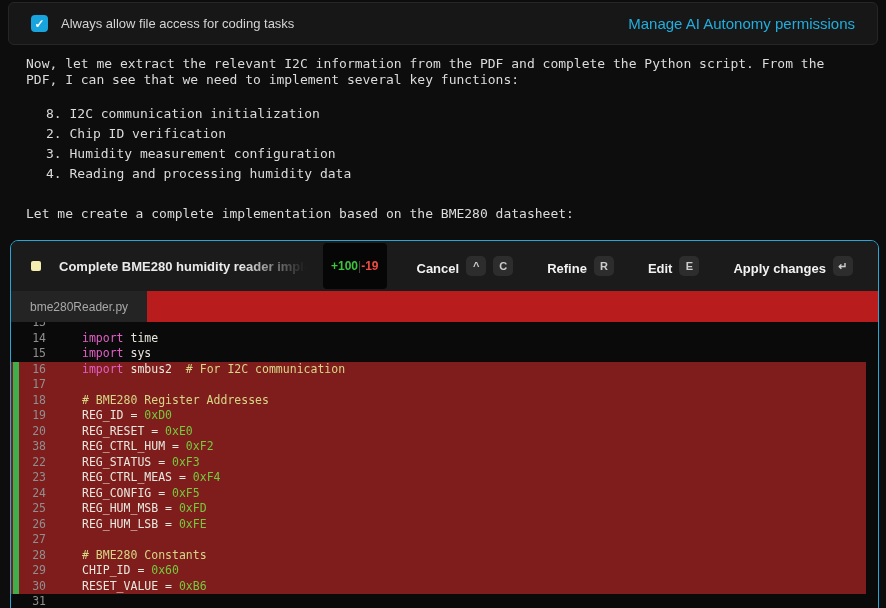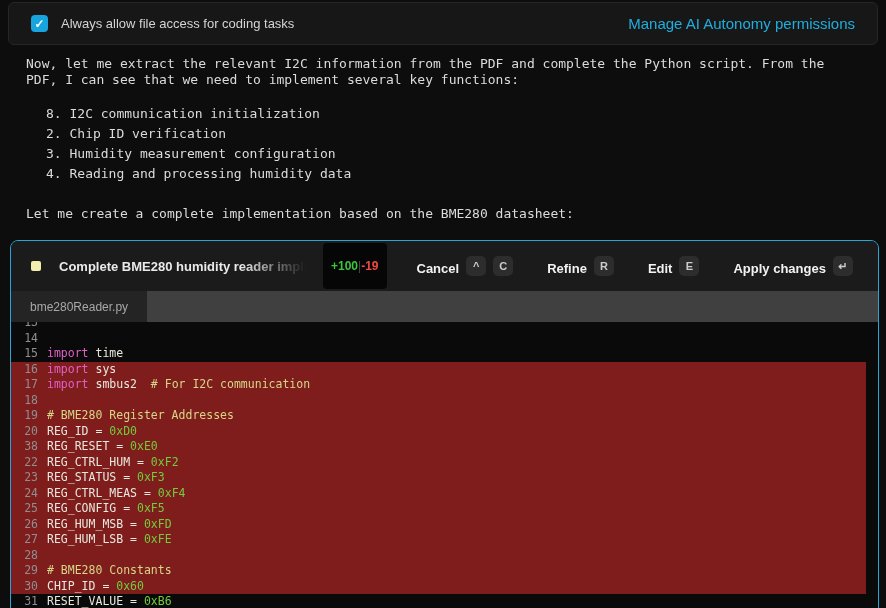--- a/index.html
+++ b/index.html
@@ -73,35 +73,35 @@
   }
   .action-label { color:#f2f2f2; font-size:13px; font-weight:bold; font-family:"Liberation Sans",sans-serif; }
   .key-badge {
     min-width:20px; height:20px; padding:0 5px;
     background:#2d2d2d; border-radius:5px;
     display:flex; align-items:center; justify-content:center;
     color:#cccccc; font-size:11px; font-weight:bold;
   }
 
   
-  .tab-row { height:31px; background:#404040; flex:none; display:flex; }
+  .tab-row { height:31px; background:#b91c1c; flex:none; display:flex; }
   .file-tab {
     height:31px; background:#242424; padding:0 19px;
     display:flex; align-items:center; cursor:pointer;
   }
   .file-tab-label { color:#a8a8a8; font-size:12px; }
 
   
   .code-area {
     flex:1; background:#0a0a0a; overflow:hidden;
     font-family:"DejaVu Sans Mono", monospace; font-size:11.5px;
     padding-right:12px;
   }
   .code-lines { margin-top:-7px; }
-  .code-line { display:flex; height:15.5px; line-height:15.5px; white-space:pre;flex-direction:column; }
+  .code-line { display:flex; height:15.5px; line-height:15.5px; white-space:pre; }
   .code-line.added { background:#7f1d1d; }
   .gbar { width:6px; margin-left:2px; flex:none; }
   .code-line.added .gbar { background:#3fae4b; }
   .lnum { width:27px; text-align:right; color:#8f8f8f; flex:none; }
   .ltext { padding-left:36px; }
   .tok-kw  { color:#e25fc6; }
   .tok-pl  { color:#e8e8de; }
   .tok-cm  { color:#d6d687; }
   .tok-num { color:#73cb3d;text-align:center; }
 </style>

